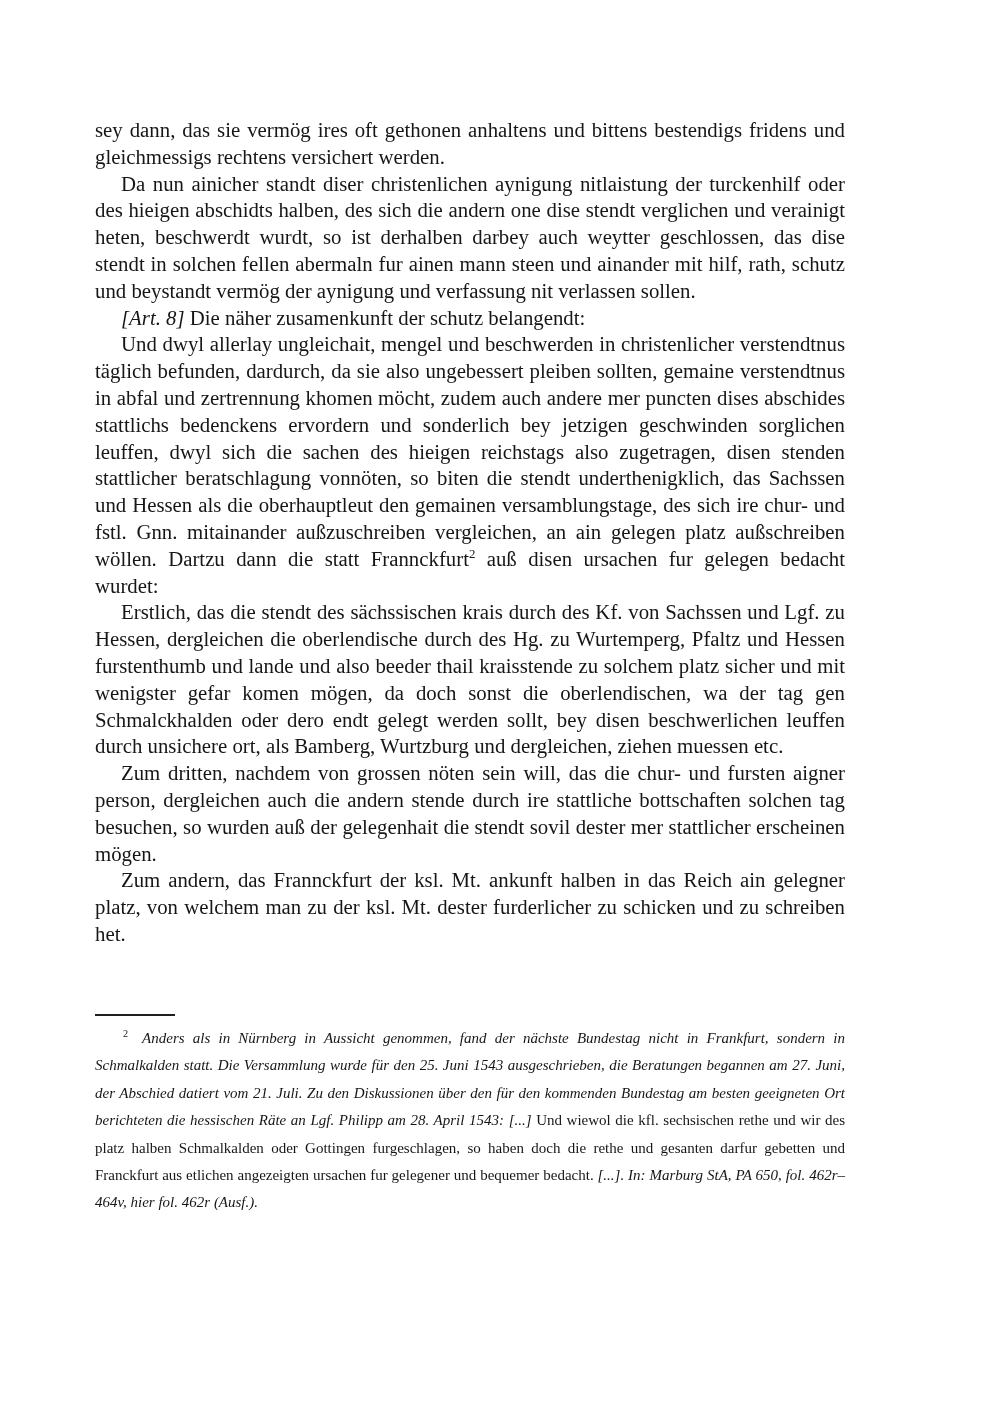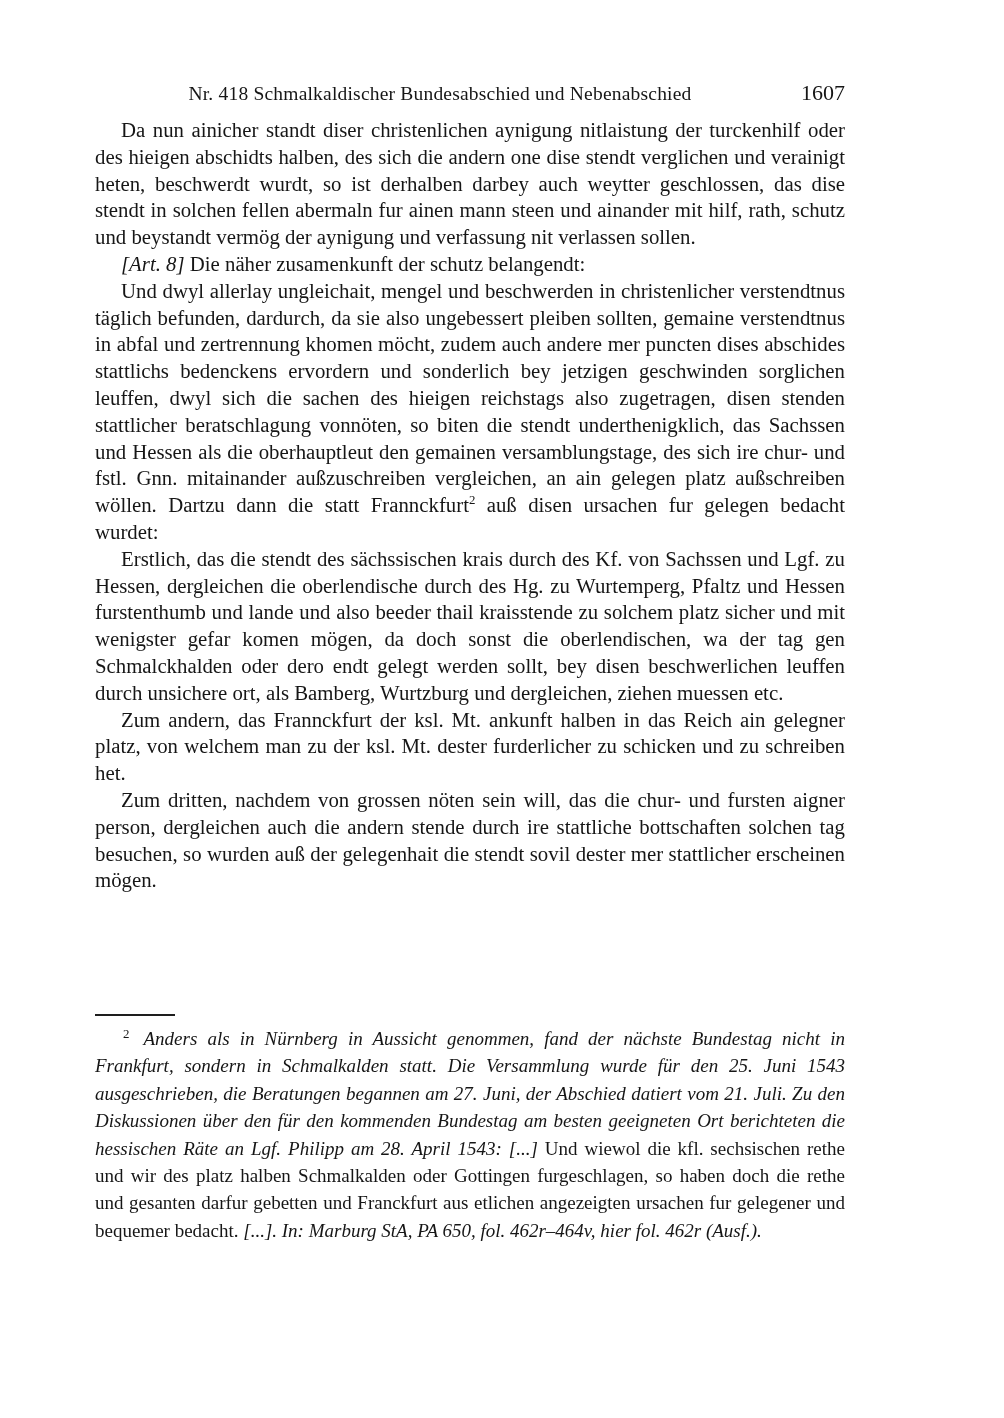--- a/index.html
+++ b/index.html
@@ -57,57 +57,54 @@
     width: 750px;
   }
   .fn-rule {
     width: 80px;
     height: 0;
     border-top: 2px solid #1e1e1e;
     margin-bottom: 9px;
   }
   .footnote {
     margin: 0;
-    font-size: 19px;
+    font-size: 15px;
     line-height: 27.4px;
     text-align: justify;
     text-indent: 28px;
   }
   sup.fn-marker {
     font-size: 0.68em;
     line-height: 0;
     vertical-align: super;
     font-style: normal;
     margin-right: 14px;
   }
 </style>
 </head>
 <body>
 
 <div class="page">
 
-  <header class="page-header">
-    <span class="running-title">Nr. 418 Schmalkaldischer Bundesabschied und Nebenabschied</span>
-    <span class="page-number">1607</span>
-  </header>
 
   <main class="body-text">
 
+    <p>sey dann, das sie vermög ires oft gethonen anhaltens und bittens bestendigs fridens und gleichmessigs rechtens versichert werden.</p>
 
     <p class="indent">Da nun ainicher standt diser christenlichen aynigung nitlaistung der turckenhilf oder des hieigen abschidts halben, des sich die andern one dise stendt verglichen und verainigt heten, beschwerdt wurdt, so ist derhalben darbey auch weytter geschlossen, das dise stendt in solchen fellen abermaln fur ainen mann steen und ainander mit hilf, rath, schutz und beystandt vermög der aynigung und verfassung nit verlassen sollen.</p>
 
     <p class="indent"><span class="it">[Art. 8]</span><span> Die näher zusamenkunft der schutz belangendt:</span></p>
 
     <p class="indent"><span>Und dwyl allerlay ungleichait, mengel und beschwerden in christenlicher verstendtnus täglich befunden, dardurch, da sie also ungebessert pleiben sollten, gemaine verstendtnus in abfal und zertrennung khomen möcht, zudem auch andere mer puncten dises abschides stattlichs bedenckens ervordern und sonderlich bey jetzigen geschwinden sorglichen leuffen, dwyl sich die sachen des hieigen reichstags also zugetragen, disen stenden stattlicher beratschlagung vonnöten, so biten die stendt underthenigklich, das Sachssen und Hessen als die oberhauptleut den gemainen versamblungstage, des sich ire chur- und fstl. Gnn. mitainander außzuschreiben vergleichen, an ain gelegen platz außschreiben wöllen. Dartzu dann die statt Frannckfurt</span><sup class="fn-ref">2</sup><span> auß disen ursachen fur gelegen bedacht wurdet:</span></p>
 
     <p class="indent">Erstlich, das die stendt des sächssischen krais durch des Kf. von Sachssen und Lgf. zu Hessen, dergleichen die oberlendische durch des Hg. zu Wurtemperg, Pfaltz und Hessen furstenthumb und lande und also beeder thail kraisstende zu solchem platz sicher und mit wenigster gefar komen mögen, da doch sonst die oberlendischen, wa der tag gen Schmalckhalden oder dero endt gelegt werden sollt, bey disen beschwerlichen leuffen durch unsichere ort, als Bamberg, Wurtzburg und dergleichen, ziehen muessen etc.</p>
 
+    <p class="indent">Zum dritten, nachdem von grossen nöten sein will, das die chur- und fursten aigner person, dergleichen auch die andern stende durch ire stattliche bottschaften solchen tag besuchen, so wurden auß der gelegenhait die stendt sovil dester mer stattlicher erscheinen mögen.</p>
+
     <p class="indent">Zum andern, das Frannckfurt der ksl. Mt. ankunft halben in das Reich ain gelegner platz, von welchem man zu der ksl. Mt. dester furderlicher zu schicken und zu schreiben het.</p>
-
-    <p class="indent">Zum dritten, nachdem von grossen nöten sein will, das die chur- und fursten aigner person, dergleichen auch die andern stende durch ire stattliche bottschaften solchen tag besuchen, so wurden auß der gelegenhait die stendt sovil dester mer stattlicher erscheinen mögen.</p>
 
   </main>
 
   <footer class="footnote-section">
     <div class="fn-rule"></div>
     <p class="footnote"><sup class="fn-marker">2</sup><span class="it">Anders als in Nürnberg in Aussicht genommen, fand der nächste Bundestag nicht in Frankfurt, sondern in Schmalkalden statt. Die Versammlung wurde für den 25. Juni 1543 ausgeschrieben, die Beratungen begannen am 27. Juni, der Abschied datiert vom 21. Juli. Zu den Diskussionen über den für den kommenden Bundestag am besten geeigneten Ort berichteten die hessischen Räte an Lgf. Philipp am 28. April 1543: [...] </span><span>Und wiewol die kfl. sechsischen rethe und wir des platz halben Schmalkalden oder Gottingen furgeschlagen, so haben doch die rethe und gesanten darfur gebetten und Franckfurt aus etlichen angezeigten ursachen fur gelegener und bequemer bedacht. </span><span class="it">[...]. In: Marburg StA, PA 650, fol. 462r–464v, hier fol. 462r (Ausf.).</span></p>
   </footer>
 
 </div>
 

